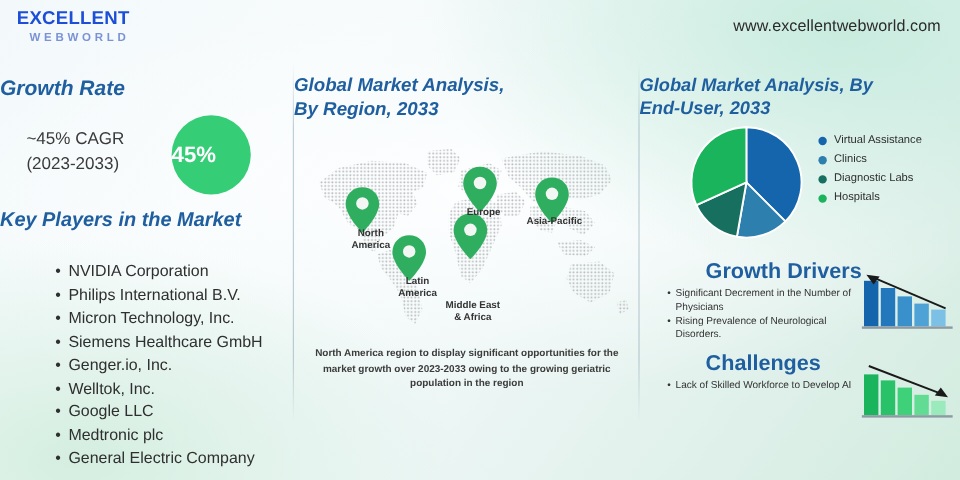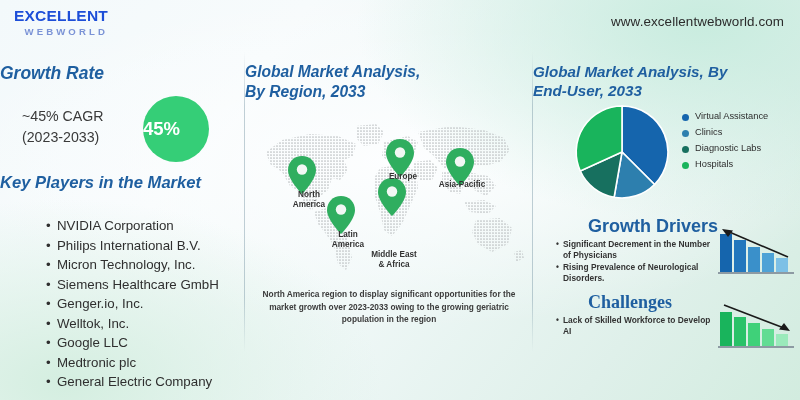--- a/index.html
+++ b/index.html
@@ -226,35 +226,35 @@
 
   .section-title {
     position: absolute;
     left: 556px;
     color: #1f5fa0;
     font-weight: bold;
     font-size: 18px;
     margin-left: 32px;
   }
   .gd-title { top: 216px; }
-  .ch-title { top: 292px; font-family: Liberation Serif, serif; }
+  .ch-title { top: 292px; }
 
   .bullets {
     position: absolute;
     left: 556px;
     width: 158px;
     margin: 0;
     padding: 0;
     list-style: none;
   }
   .gd-bullets { top: 239px; }
   .ch-bullets { top: 315px; }
   .bullets li {
     font-size: 8.4px;
-    font-weight: bold;
+    font-weight: normal;
     color: #333;
     line-height: 10.6px;
     padding-left: 7px;
     position: relative;
     margin-bottom: 2px;
   }
   .bullets li::before {
     content: "\2022";
     position: absolute;
     left: 0;

